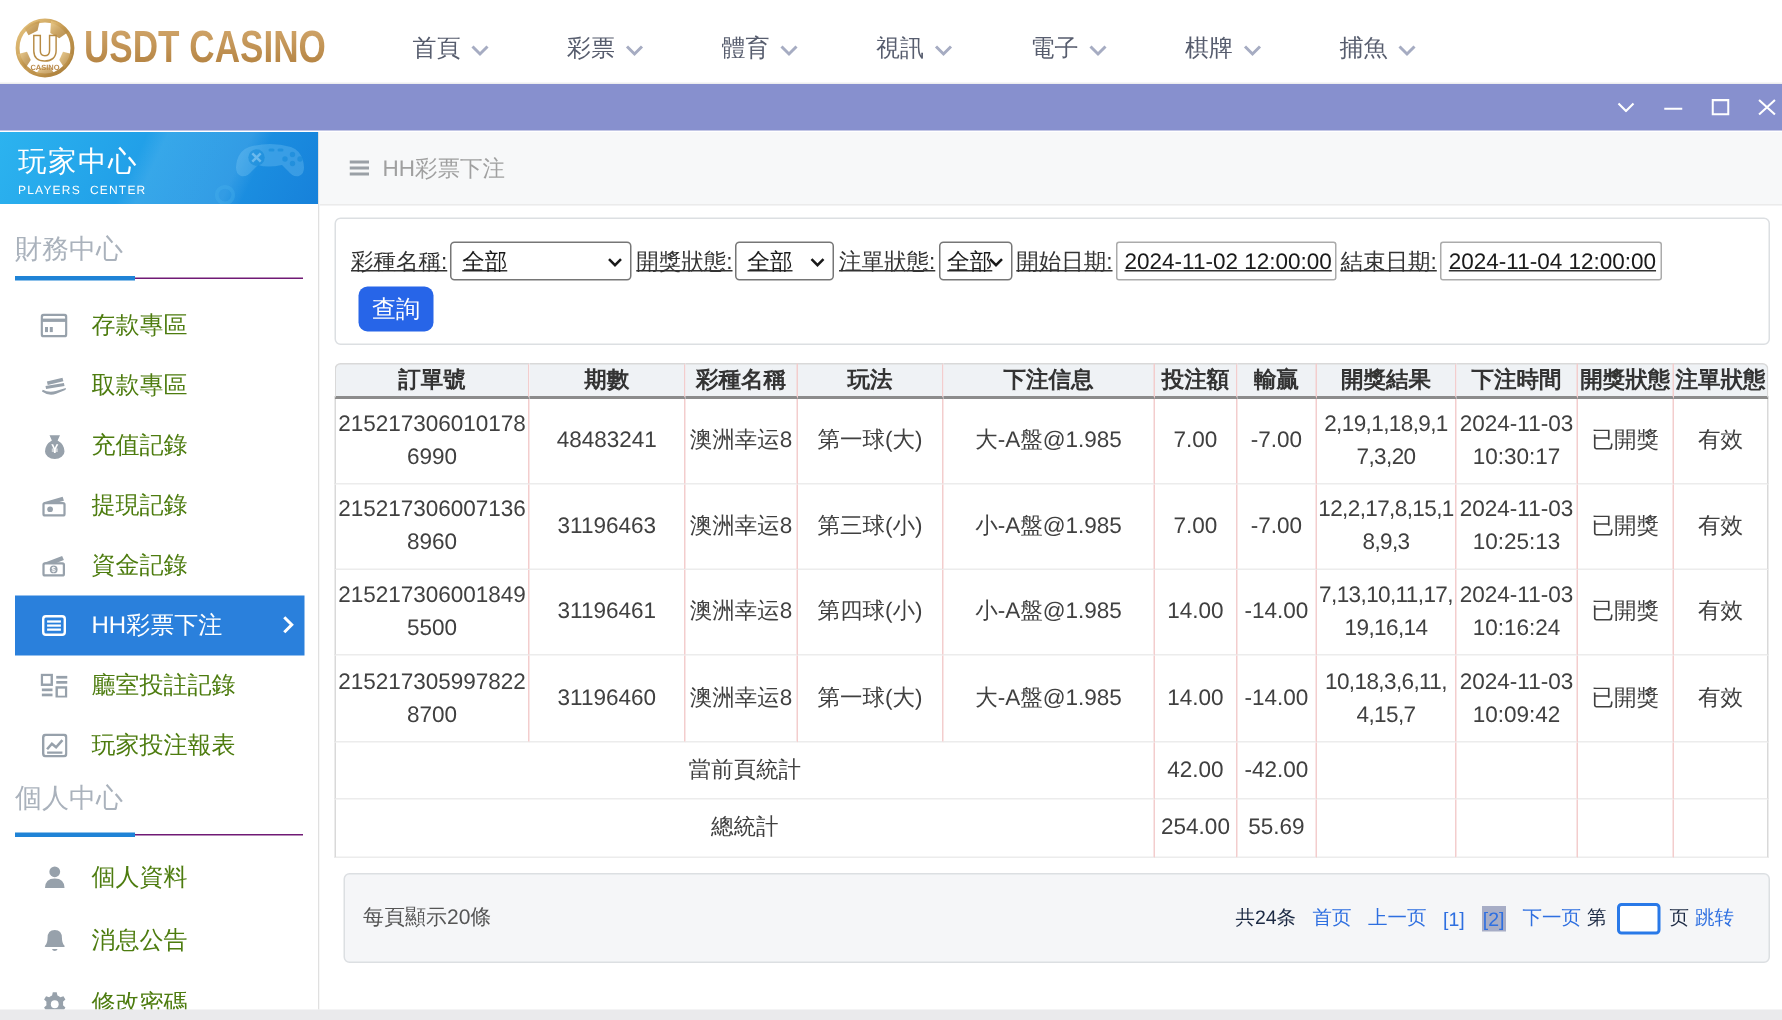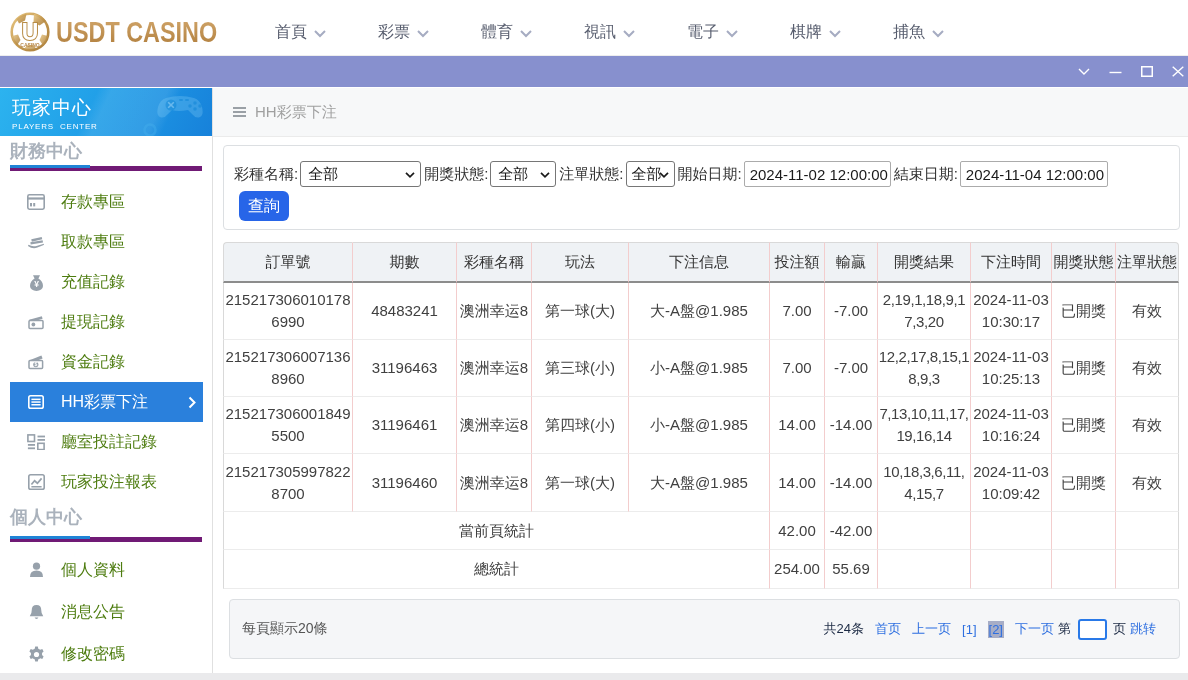--- a/index.html
+++ b/index.html
@@ -16,46 +16,46 @@
 .pbar{height:31px;background:#8790ce;position:relative;}
 .winctl{position:absolute;right:0;top:0;height:30px;display:flex;align-items:center;gap:19px;padding-right:4px;}
 
 .wrap{display:flex;height:585px;margin-top:1px;}
 aside{width:213px;background:#fff;border-right:1px solid #e0e0e0;flex:none;overflow:hidden;}
 .shead{height:48px;background:linear-gradient(115deg,#2cb3ef 0%,#1e9ae6 55%,#1781da 100%);color:#fff;padding:7px 0 0 12px;position:relative;overflow:hidden;}
 .shead .t1{font-size:19px;letter-spacing:1px;}
 .shead .t2{font-size:8px;letter-spacing:0.8px;margin-top:1px;}
 .shead .deco{position:absolute;right:4px;top:4px;opacity:.55;}
 .shead .band{position:absolute;left:0;top:0;width:100%;height:100%;background:linear-gradient(115deg,rgba(255,255,255,0) 42%,rgba(255,255,255,.10) 48%,rgba(255,255,255,.10) 72%,rgba(255,255,255,0) 78%);}
-.sec{margin:6px 10px 0 10px;border-bottom:5px solid #701a75;position:relative;height:29px;font-size:18px;line-height:19px;color:#aab2bc;font-weight:bold;}
+.sec{margin:21px 10px 0 10px;border-bottom:1px solid #701a75;position:relative;height:29px;font-size:18px;line-height:19px;color:#aab2bc;}
 .sec:after{content:"";position:absolute;left:0;bottom:-2px;width:80px;height:3px;background:#1f83d6;}
 .sec.s2{height:34px;margin-top:6px;}
 ul.menu{list-style:none;margin-top:11px;}
 ul.menu li{height:40px;display:flex;align-items:center;font-size:16px;color:#4d7c0f;position:relative;}
 ul.menu li .ic{width:18px;height:18px;margin-left:27px;margin-right:16px;flex:none;display:flex;align-items:center;justify-content:center;}
 ul.menu li.sel{background:#2a80dc;color:#fff;width:193px;margin-left:10px;}
 ul.menu li.sel .ic{margin-left:17px;}
 ul.menu li.sel .arr{position:absolute;right:7px;top:13px;}
 ul.menu2{margin-top:7px;}
 ul.menu2 li{height:42px;}
 
 main{flex:1;background:#fff;min-width:0;}
 .crumb{height:49px;background:#f7f8f9;border-bottom:1px solid #ebebeb;display:flex;align-items:center;padding-left:20px;color:#a0a0a0;font-size:15px;}
 .crumb .ham{margin-right:9px;display:flex;}
 .filter{margin:8px 8px 0 10px;border:1px solid #dcdfe2;border-radius:4px;background:#fff;height:85px;padding:15px 0 0 10px;}
-.frow{display:flex;align-items:center;font-size:15px;color:#333;}
+.frow{display:flex;align-items:center;font-size:15px;color:#333;text-decoration:underline;}
 .frow label{margin-right:2px;}
 .csel{height:26px;border:1px solid #767676;border-radius:3px;background:#fff;color:#1a1a1a;margin-right:3px;position:relative;display:flex;align-items:center;padding-left:7px;}
 .csel svg{position:absolute;right:5px;top:10px;}
 .inp{font-family:"Liberation Sans",sans-serif;font-size:15px;height:26px;border:1px solid #ababab;border-radius:2px;padding-left:5px;color:#1a1a1a;margin-right:3px;display:flex;align-items:center;background:#fff;}
 .btn{margin-top:4px;margin-left:5px;width:50px;height:30px;background:#2765e8;color:#fff;font-size:16px;border:none;border-radius:6px;font-family:"Liberation Sans",sans-serif;}
 
 .tbl{margin:12px 9px 0 10px;border-collapse:separate;border-spacing:0;table-layout:fixed;width:956px;font-size:15px;color:#404040;}
 .tbl th,.tbl td{border-right:1px solid #f3cdcd;text-align:center;overflow:hidden;}
-.tbl th{background:#eff2f5;height:41px;font-size:15px;color:#333;border-bottom:2px solid #8c8c8c;font-weight:normal;}
+.tbl th{background:#eff2f5;height:24px;font-size:15px;color:#333;border-bottom:2px solid #8c8c8c;font-weight:bold;}
 .tbl td{height:57px;border-bottom:1px solid #ececec;line-height:22px;}
 .tbl td:nth-child(8){letter-spacing:-0.4px;}
 .tbl tr.sum td{height:38px;letter-spacing:0;}
 .tbl tr.sum2 td{height:39px;}
 .tbl tr.r4 td{height:58px;}
 .tbl th:first-child{border-left:1px solid #d9d9d9;border-top-left-radius:4px;}
 .tbl th{border-top:1px solid #d9d9d9;}
 .tbl th:last-child{border-top-right-radius:4px;border-right:1px solid #d9d9d9;}
 .tbl td:first-child{border-left:1px solid #d9d9d9;}
 .tbl td:last-child{border-right:1px solid #d9d9d9;}

